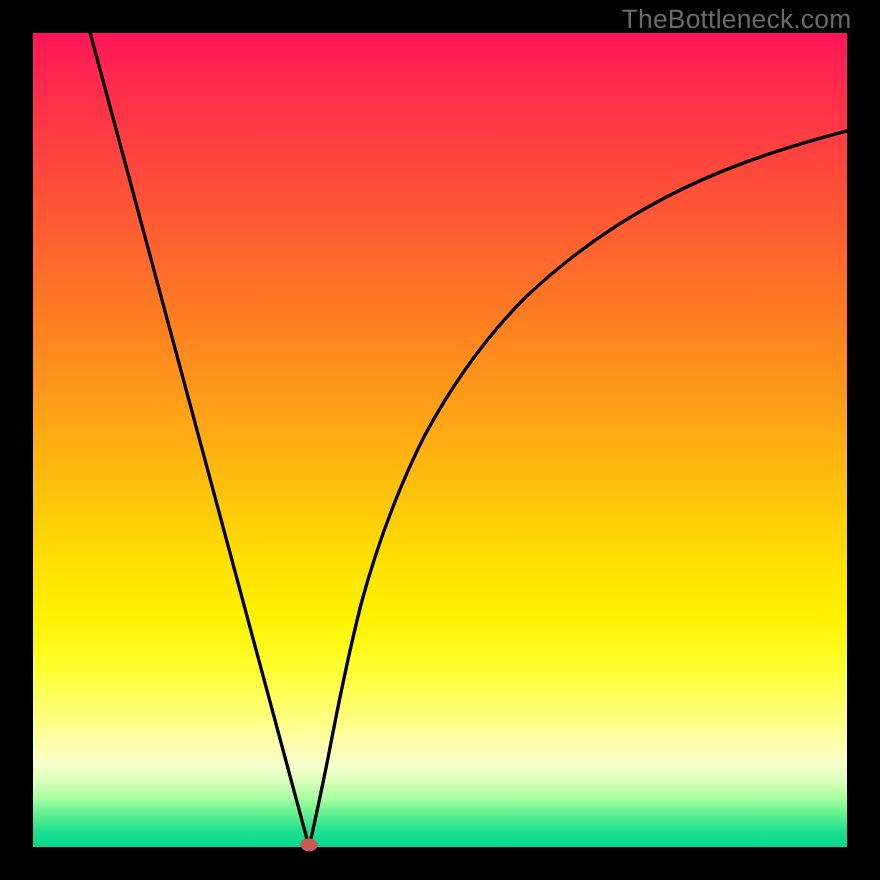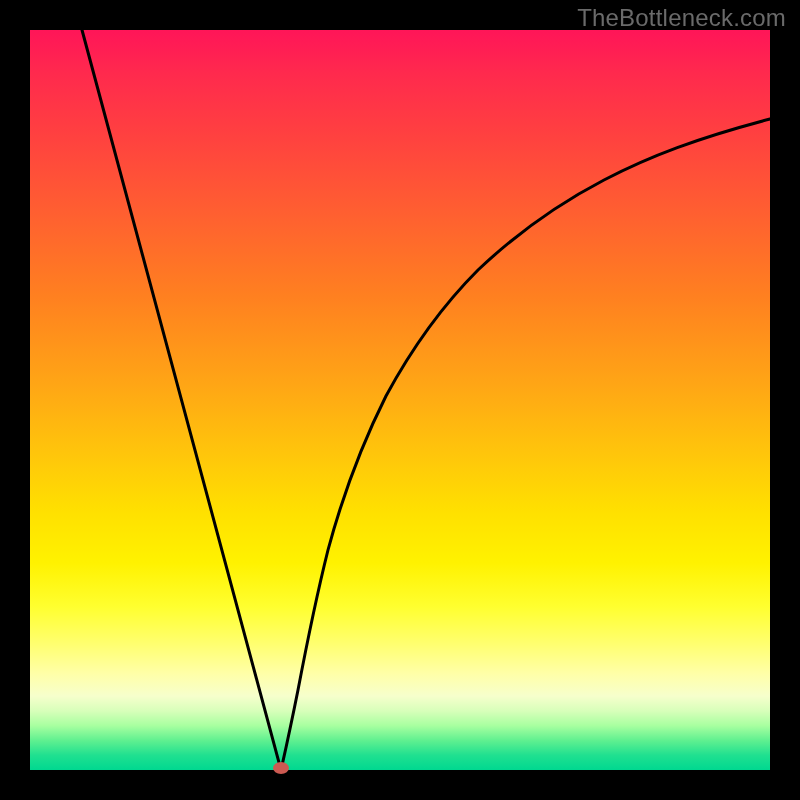--- a/index.html
+++ b/index.html
@@ -6,21 +6,21 @@
   html, body { width: 800px; height: 800px; background: #000; overflow: hidden; }
   .frame {
     position: relative;
     width: 800px;
     height: 800px;
     background: #000;
   }
   .watermark {
     position: absolute;
     top: 4px;
-    right: 14px;
+    right: 26px;
     font-family: Arial, Helvetica, sans-serif;
     font-size: 24px;
     font-weight: 500;
     color: #6a6a6a;
     letter-spacing: 0.2px;
     z-index: 10;
     pointer-events: none;
   }
   .plot-area {
     position: absolute;

